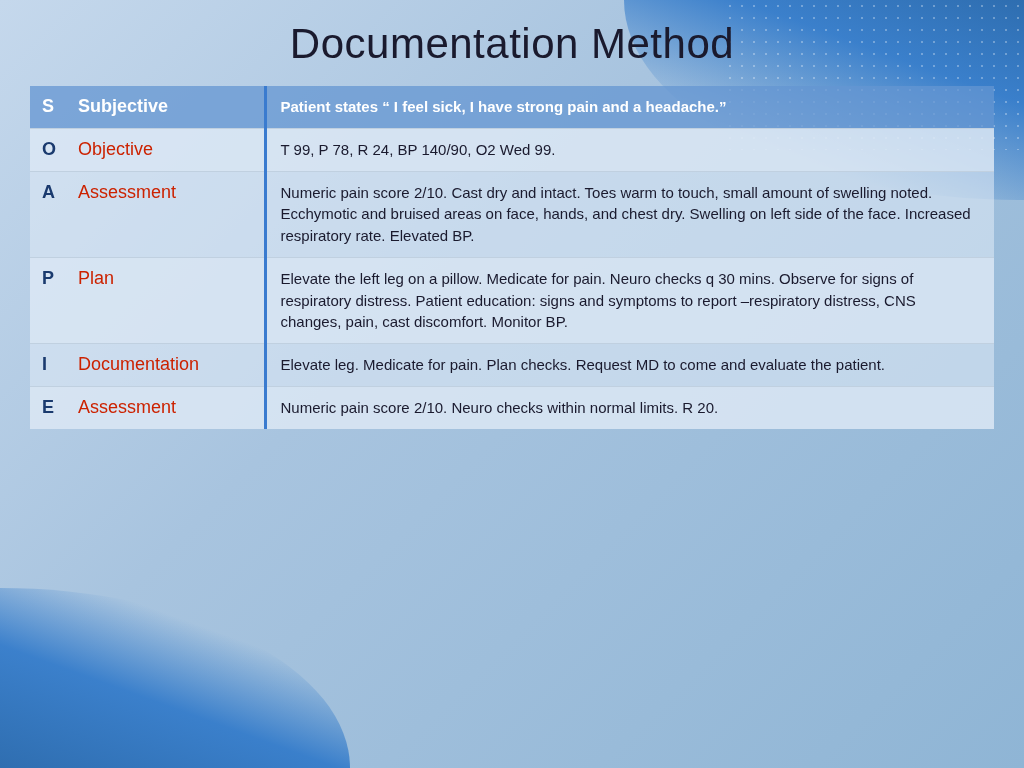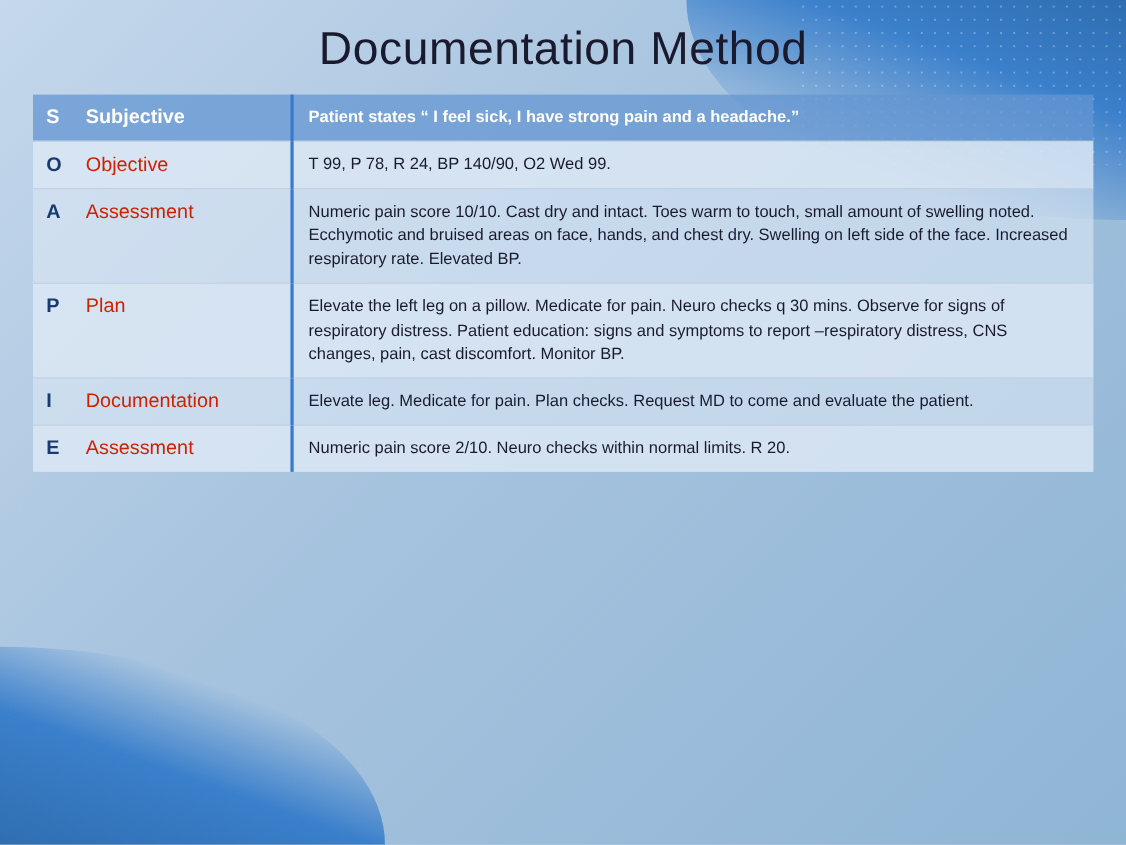--- a/index.html
+++ b/index.html
@@ -177,21 +177,21 @@
           <td class="col-content border-left-accent">Patient states “ I feel sick, I have strong pain and a headache.”</td>
         </tr>
         <tr class="row-objective">
           <td class="col-letter">O</td>
           <td class="col-label">Objective</td>
           <td class="col-content border-left-accent">T 99, P 78, R 24, BP 140/90, O2 Wed 99.</td>
         </tr>
         <tr class="row-assessment">
           <td class="col-letter">A</td>
           <td class="col-label">Assessment</td>
-          <td class="col-content border-left-accent">Numeric pain score 10/10. Cast dry and intact. Toes warm to touch, small amount of swelling noted. Ecchymotic and bruised areas on face, hands, and chest dry. Swelling on left side of the face. Increased respiratory rate. Elevated BP.</td>
+          <td class="col-content border-left-accent">Numeric pain score 2/10. Cast dry and intact. Toes warm to touch, small amount of swelling noted. Ecchymotic and bruised areas on face, hands, and chest dry. Swelling on left side of the face. Increased respiratory rate. Elevated BP.</td>
         </tr>
         <tr class="row-plan">
           <td class="col-letter">P</td>
           <td class="col-label">Plan</td>
           <td class="col-content border-left-accent">Elevate the left leg on a pillow. Medicate for pain. Neuro checks q 30 mins. Observe for signs of respiratory distress. Patient education: signs and symptoms to report –respiratory distress, CNS changes, pain, cast discomfort. Monitor BP.</td>
         </tr>
         <tr class="row-intervention">
           <td class="col-letter">I</td>
           <td class="col-label">Documentation</td>
           <td class="col-content border-left-accent">Elevate leg. Medicate for pain. Plan checks. Request MD to come and evaluate the patient.</td>

